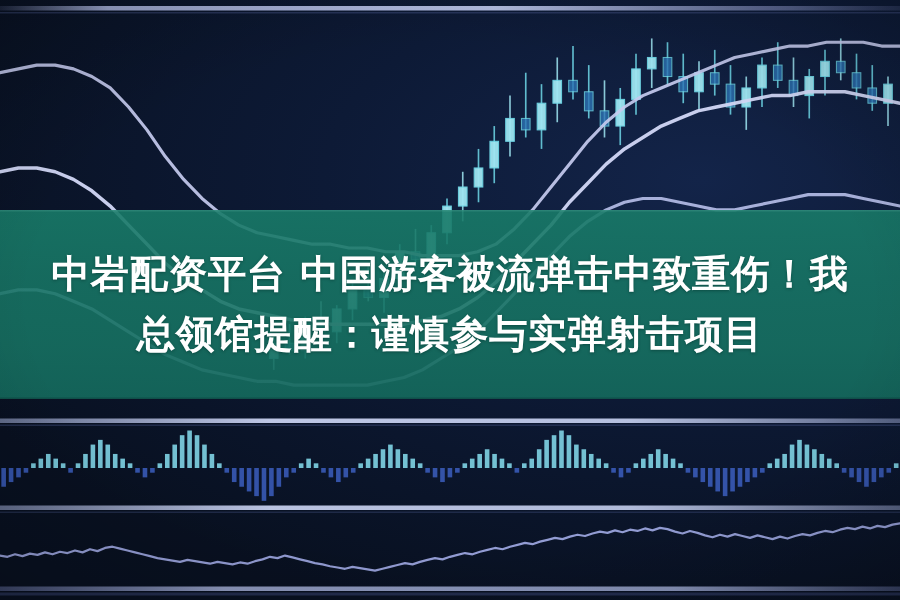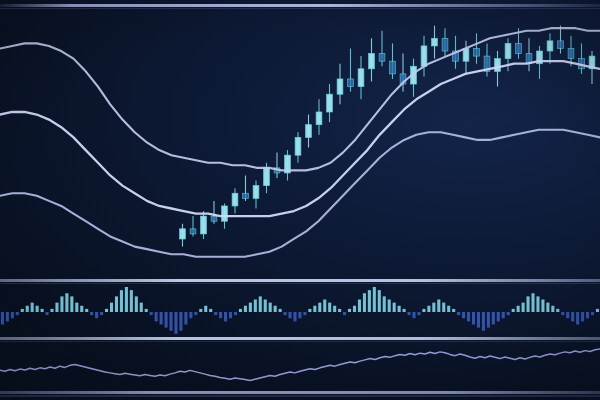--- a/index.html
+++ b/index.html
@@ -363,15 +363,18 @@
 
   <div class="rule rule-top"></div>
   <div class="rule rule-top2"></div>
   <div class="rule rule-mid1"></div>
   <div class="rule rule-mid1b"></div>
   <div class="rule rule-mid2"></div>
   <div class="rule rule-mid2b"></div>
   <div class="rule rule-bot"></div>
   <div class="rule rule-bot2"></div>
 
+  <div id="banner">
+    <div id="banner-text">中岩配资平台 中国游客被流弹击中致重伤！我总领馆提醒：谨慎参与实弹射击项目</div>
+  </div>
 
   <div class="bg-vignette"></div>
 </div>
 
 </body></html>

